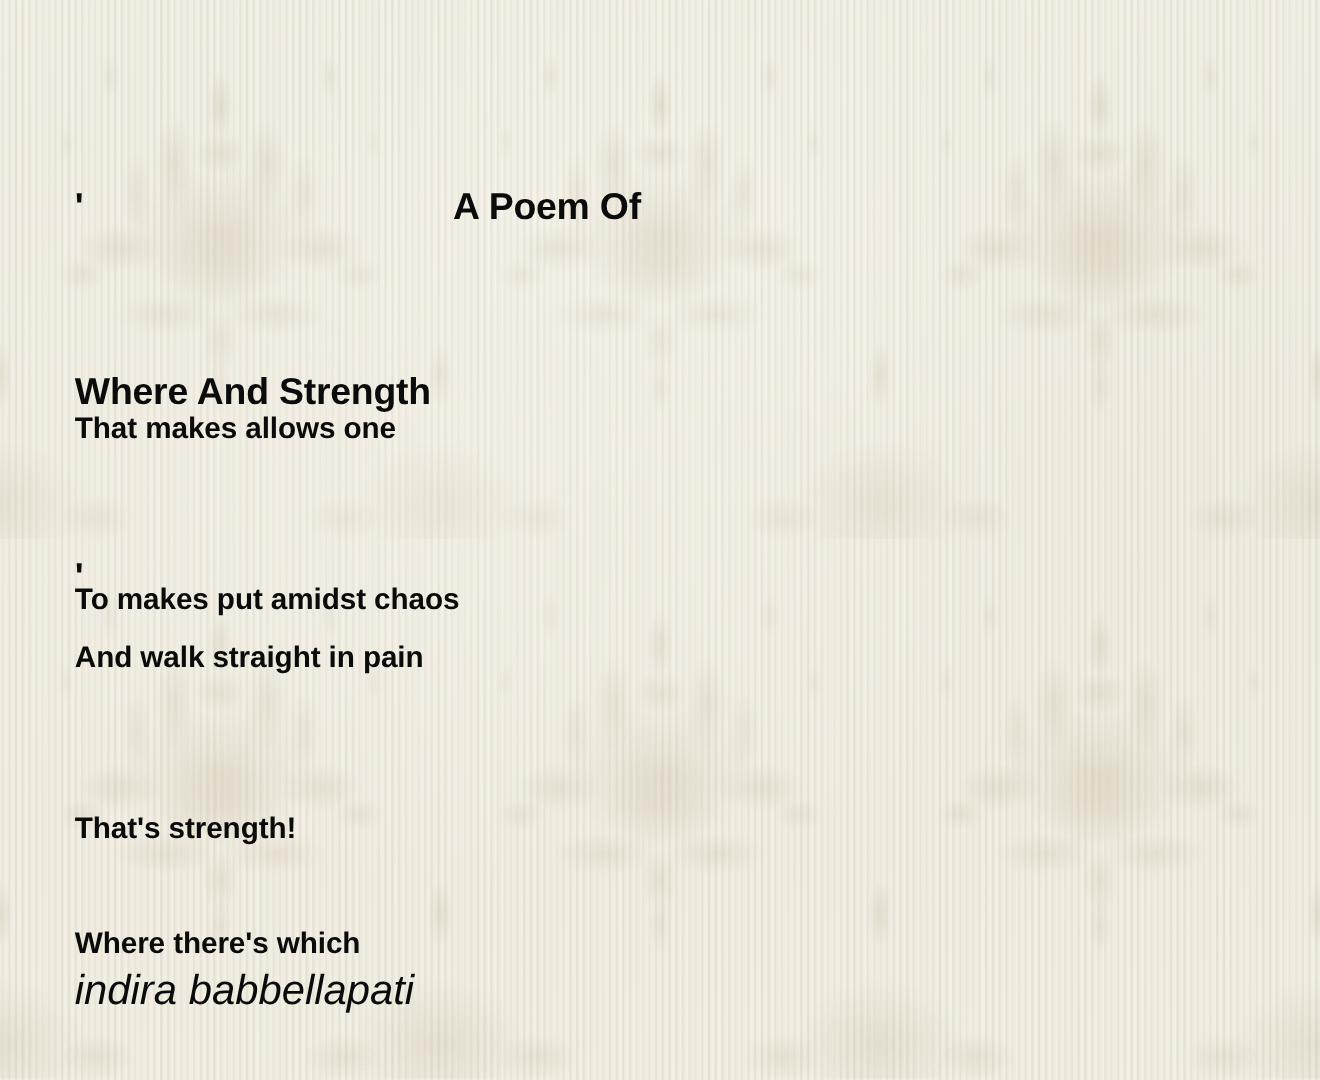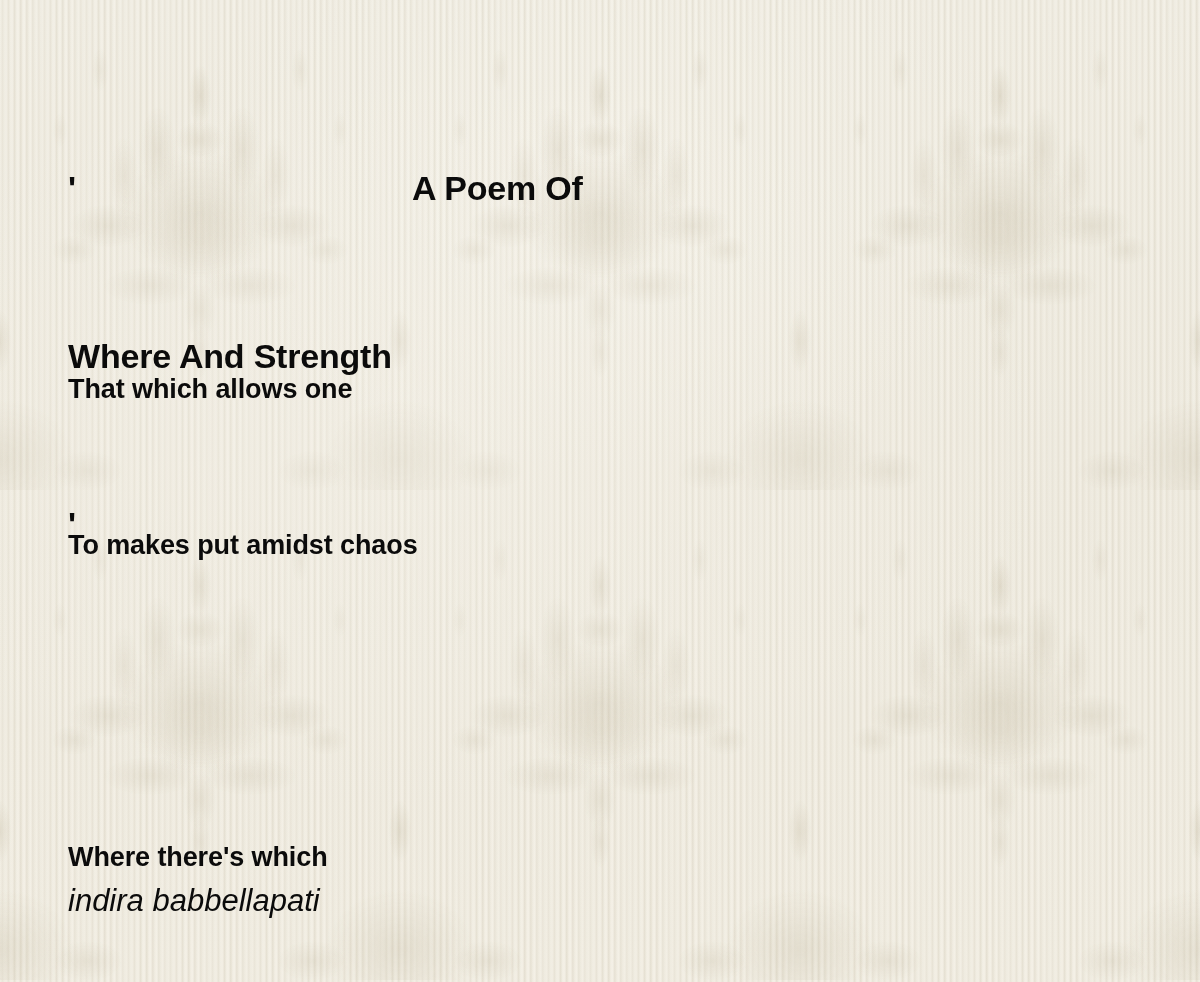--- a/index.html
+++ b/index.html
@@ -137,21 +137,21 @@
   .stanza-3 { top:727px; }
   .poem-line { display:block; }
 
   .author {
     position:absolute;
     left:68px;
     top:880px;
     color:#0b0b0b;
     font-weight:normal;
     font-style:italic;
-    font-size:31px;
+    font-size:38px;
     line-height:42px;
     letter-spacing:0px;
     white-space:pre;
   }
 </style>
 </head>
 <body>
 
 <div id="poem-page">
 
@@ -162,25 +162,27 @@
 
   <div id="poem-content">
 
     <div class="title-block">
       <span class="title-line"><span>'</span><span class="title-gap"></span><span>A Poem Of</span></span>
       <span class="title-line">Where And Strength</span>
       <span class="title-line">'</span>
     </div>
 
     <div class="stanza stanza-1">
-      <span class="poem-line">That which allows one</span>
+      <span class="poem-line">That makes allows one</span>
       <span class="poem-line">To makes put amidst chaos</span>
     </div>
 
     <div class="stanza stanza-2">
+      <span class="poem-line">And walk straight in pain</span>
+      <span class="poem-line">That's strength!</span>
     </div>
 
     <div class="stanza stanza-3">
       <span class="poem-line">Where there's which</span>
       
     </div>
 
     <div class="author">indira babbellapati</div>
 
   </div>

